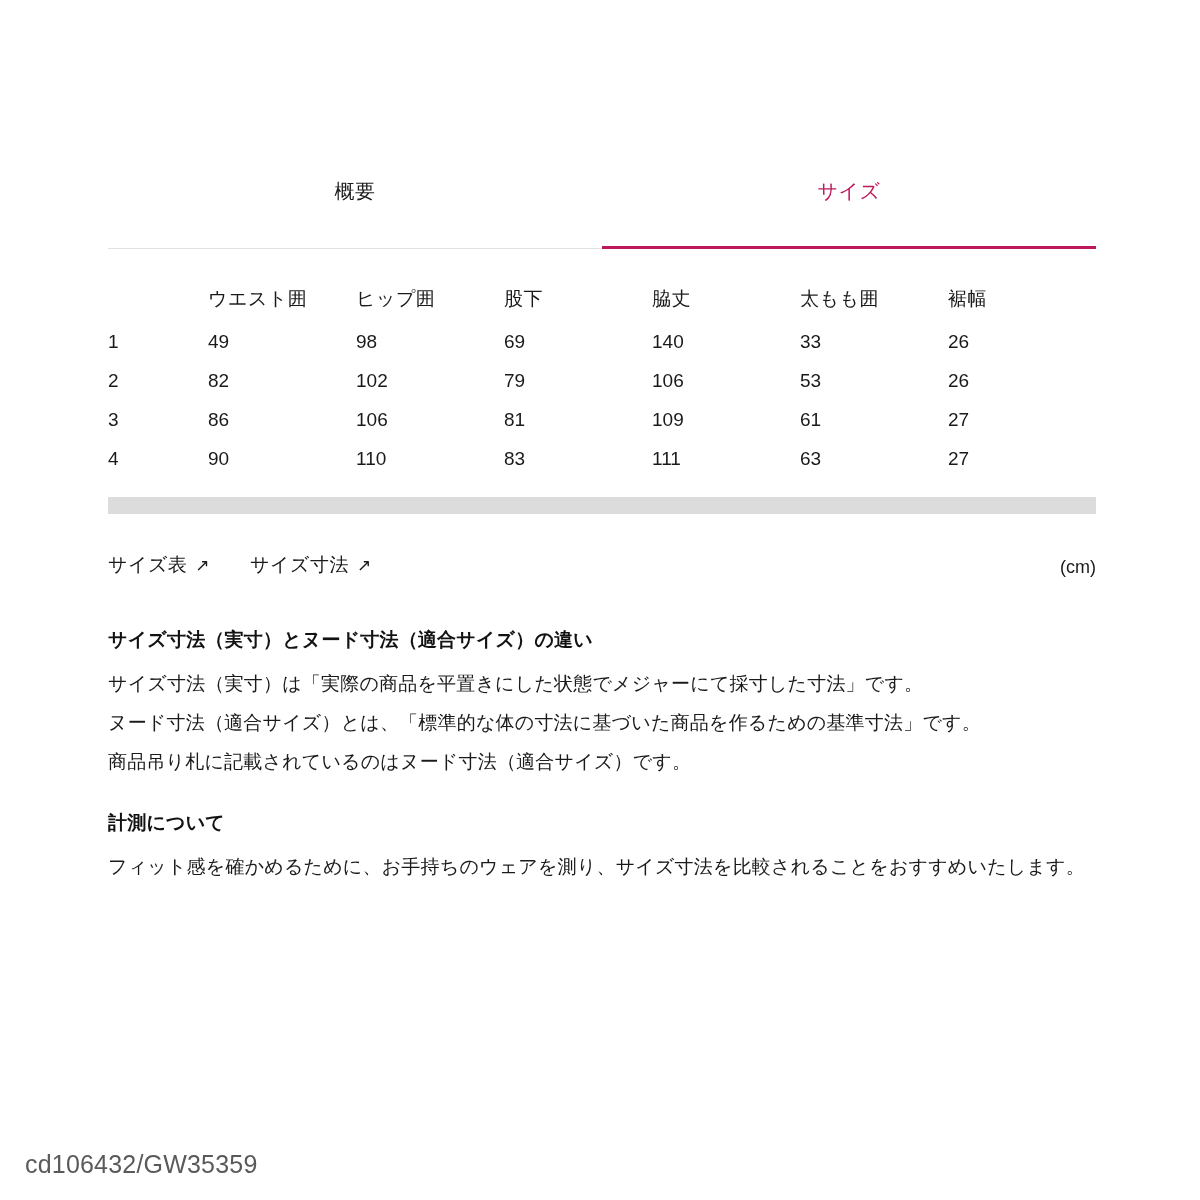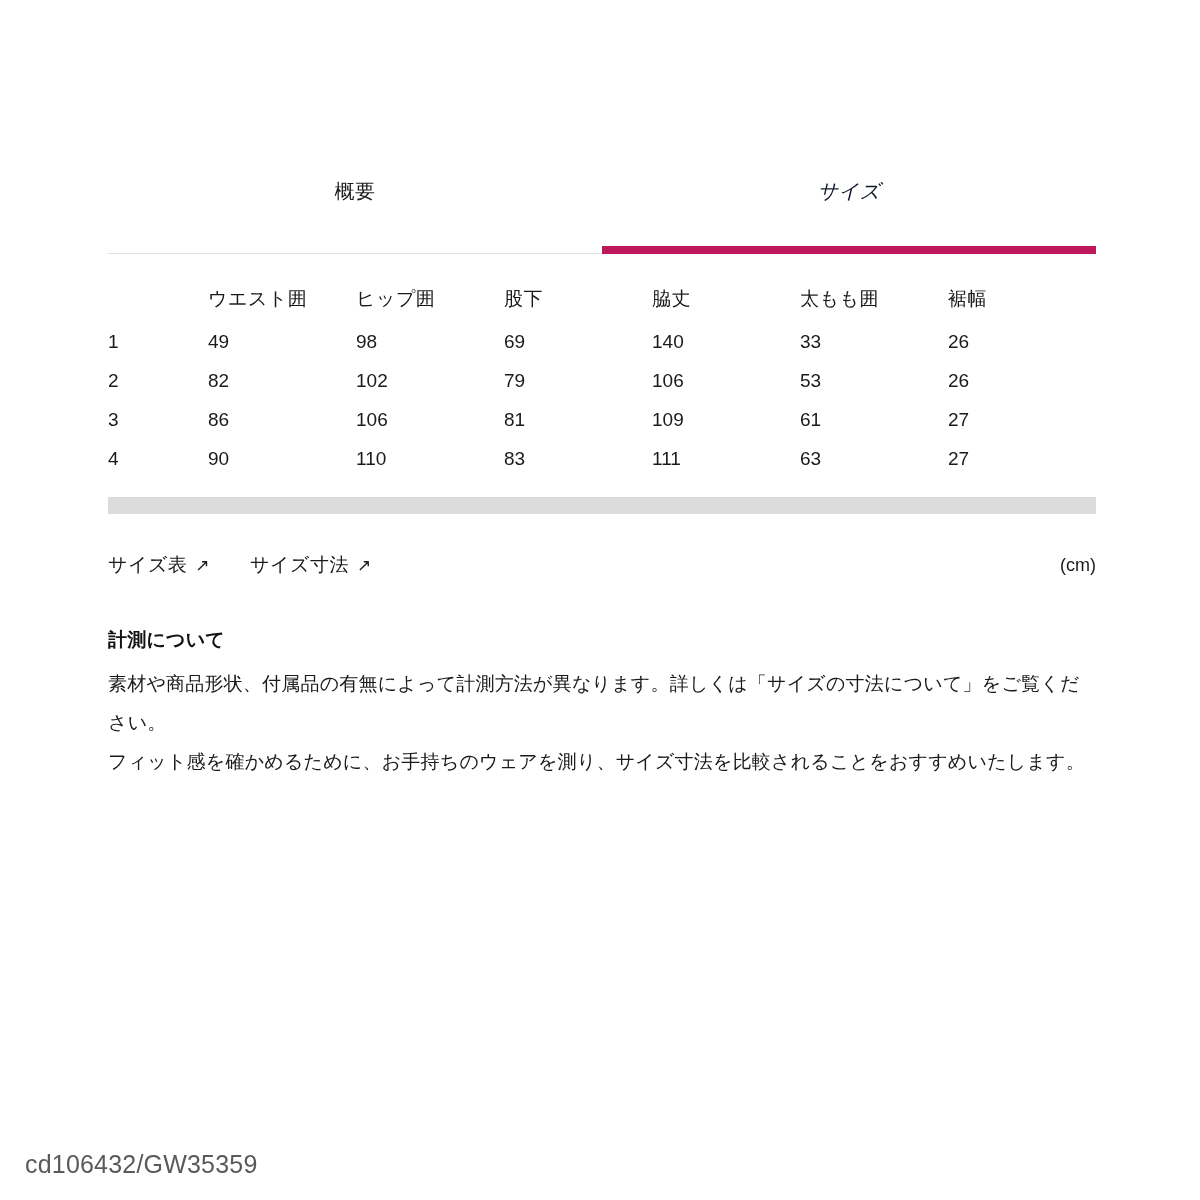--- a/index.html
+++ b/index.html
@@ -40,23 +40,22 @@
     line-height: 26px;
     padding-bottom: 42px;
     cursor: pointer;
     letter-spacing: 0.5px;
   }
   .tab-inactive {
     color: #1a1a1a;
     border-bottom: 1px solid #e2e2e2;
   }
   .tab-active {
-    color: #0f172a;
-    border-bottom: 8px solid #be185d;
-    font-style: italic;
+    color: #be185d;
+    border-bottom: 3px solid #be185d;
   }
 
   
   .size-table {
     position: absolute;
     left: 108px;
     top: 276px;
     width: 988px;
     border-collapse: collapse;
     table-layout: fixed;
@@ -92,21 +91,21 @@
     background: #dcdcdc;
   }
 
   
   .links-row {
     position: absolute;
     left: 108px;
     top: 552px;
     width: 988px;
     display: flex;
-    align-items: center;
+    align-items: flex-end;
     font-size: 19px;
   }
   .link-item {
     margin-right: 40px;
     color: #1a1a1a;
     text-decoration: none;
     cursor: pointer;
     white-space: nowrap;
     letter-spacing: 0.5px;
   }
@@ -227,24 +226,29 @@
   <div class="gray-band"></div>
 
   <div class="links-row">
     <a class="link-item" href="#"><span>サイズ表</span><span class="link-arrow">↗</span></a>
     <a class="link-item" href="#"><span>サイズ寸法</span><span class="link-arrow">↗</span></a>
     <span class="unit-label">(cm)</span>
   </div>
 
   <div class="content">
 
+    <div class="section">
+      <div class="sec-title">サイズ寸法（実寸）とヌード寸法（適合サイズ）の違い</div>
+      <div class="sec-para">サイズ寸法（実寸）は「実際の商品を平置きにした状態でメジャーにて採寸した寸法」です。</div>
+      <div class="sec-para">ヌード寸法（適合サイズ）とは、「標準的な体の寸法に基づいた商品を作るための基準寸法」です。</div>
+      <div class="sec-para">商品吊り札に記載されているのはヌード寸法（適合サイズ）です。</div>
+    </div>
 
     <div class="section">
       <div class="sec-title">計測について</div>
-      <div class="sec-para">素材や商品形状、付属品の有無によって計測方法が異なります。詳しくは「サイズの寸法について」をご覧ください。</div>
       <div class="sec-para">フィット感を確かめるために、お手持ちのウェアを測り、サイズ寸法を比較されることをおすすめいたします。</div>
     </div>
 
   </div>
 
   <div class="footer-code">cd106432/GW35359</div>
 
 </div>
 
 </body></html>

